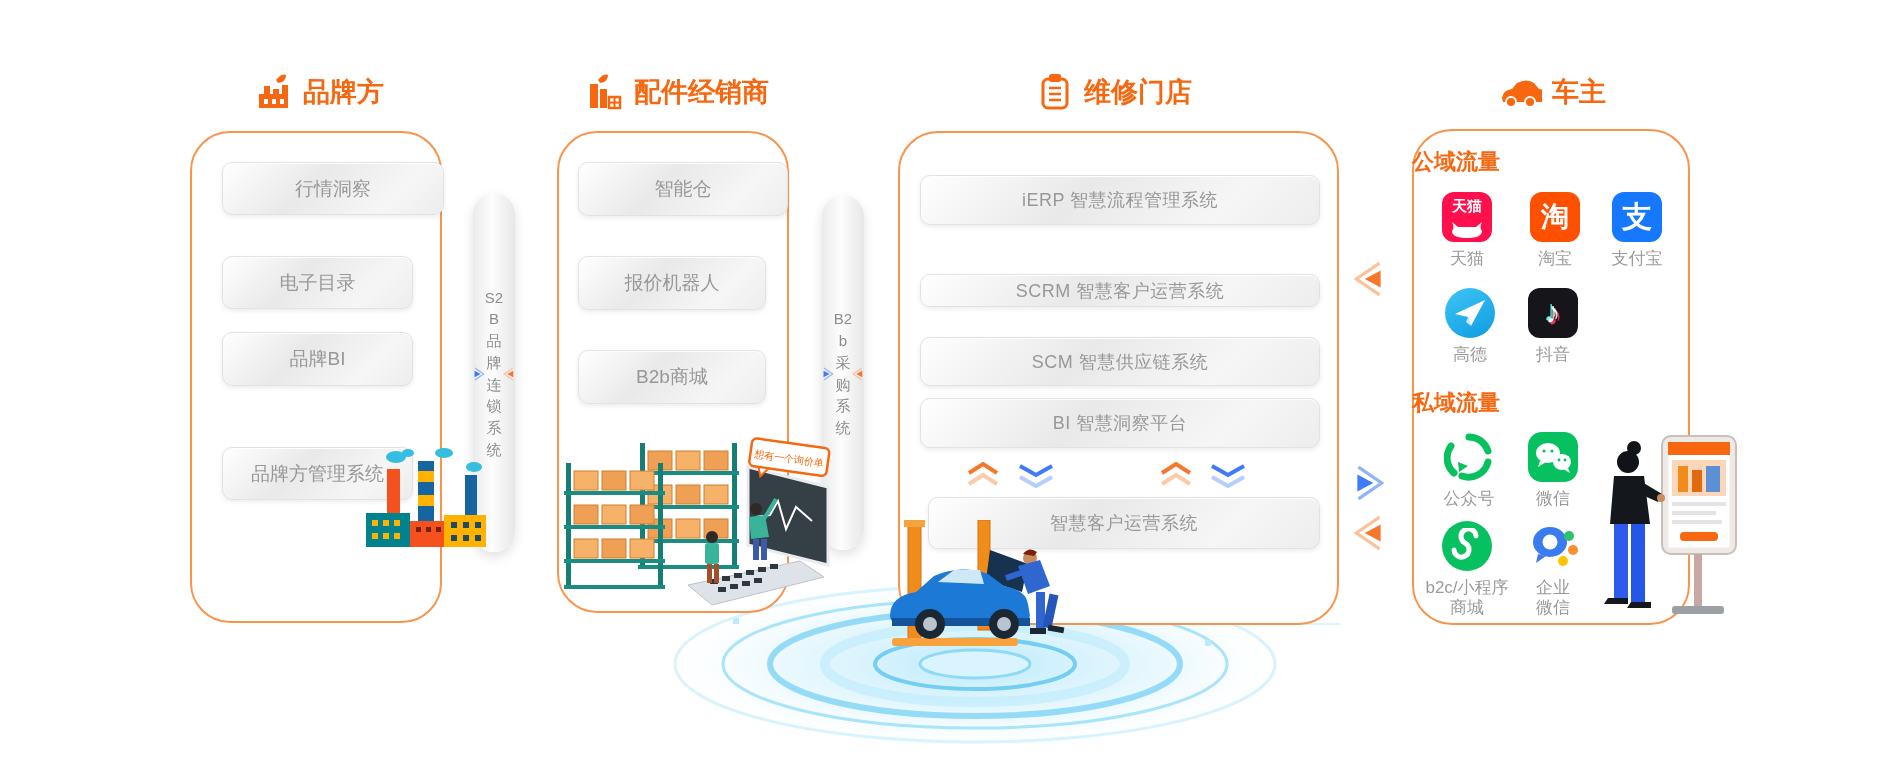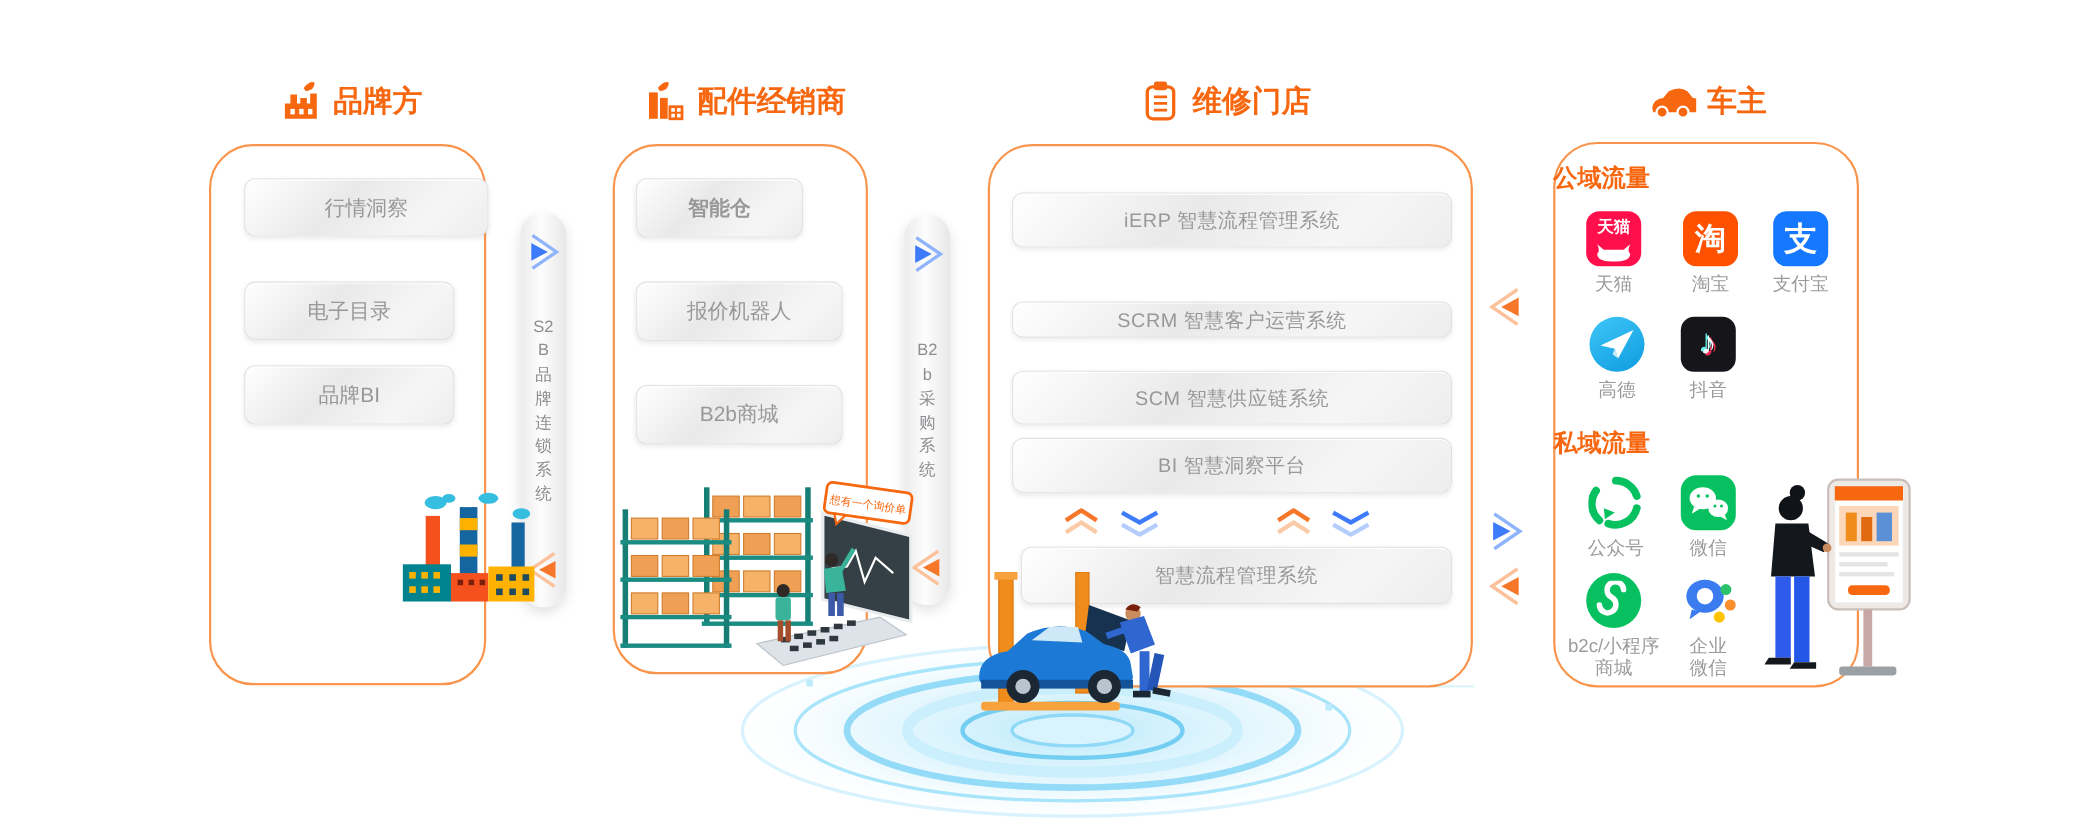--- a/index.html
+++ b/index.html
@@ -20,21 +20,21 @@
   .btn { position:absolute; z-index:2; display:flex; align-items:center; justify-content:center;
          border-radius:10px; border:1px solid #E2E2E2; color:#97989A; font-size:19px;
          background:linear-gradient(135deg,#ffffff 0%,#e9e9e9 40%,#f6f6f6 75%,#ededed 100%);
          box-shadow:0 2px 5px rgba(0,0,0,.08), inset 0 1px 0 #fff; }
   .btn.big { font-size:18px; letter-spacing:.5px; }
 
   
   .vbar { position:absolute; width:42px; border-radius:21px; z-index:2;
           background:linear-gradient(to right,#ebebec,#fdfdfd 45%,#e7e7e8);
           box-shadow:0 5px 12px rgba(0,0,0,.12);
-          display:flex; flex-direction:column; align-items:center;
+          display:flex; flex-direction:row; align-items:center;
           justify-content:space-between; padding:18px 0 16px 0; }
   .vbar-text { white-space:pre-line; text-align:center; color:#8C8D90;
                font-size:15px; line-height:1.45; }
 
   .chev { position:absolute; z-index:3; }
 
   
   .traffic-label { position:absolute; width:278px; text-align:left; color:#F7670F;
                    font-weight:bold; font-size:22px; z-index:2; }
   .app { position:absolute; width:86px; display:flex; flex-direction:column;
@@ -86,20 +86,21 @@
       <rect x="27" y="27" width="4" height="5" fill="#fff"></rect>
     </svg>
     <span>品牌方</span>
   </div>
 
   <div class="panel" style="left:190px; top:131px; width:252px; height:492px;"></div>
 
   <div class="btn" style="left:222px; top:162px; width:222px; height:53px;">行情洞察</div>
   <div class="btn" style="left:222px; top:256px; width:191px; height:53px;">电子目录</div>
   <div class="btn" style="left:222px; top:332px; width:191px; height:54px;">品牌BI</div>
+  <div class="btn" style="left:222px; top:447px; width:191px; height:53px;">品牌方管理系统</div>
 
   <svg class="illu" style="left:366px; top:447px;" width="120" height="100" viewBox="0 0 120 100">
     <ellipse cx="30" cy="10" rx="10" ry="6" fill="#35BEE0"></ellipse>
     <ellipse cx="42" cy="6" rx="6" ry="4" fill="#35BEE0"></ellipse>
     <ellipse cx="78" cy="6" rx="9" ry="5" fill="#35BEE0"></ellipse>
     <ellipse cx="108" cy="20" rx="8" ry="5" fill="#35BEE0"></ellipse>
     <rect x="21" y="22" width="13" height="60" fill="#F4511E"></rect>
     <rect x="52" y="14" width="16" height="68" fill="#1565A0"></rect>
     <rect x="52" y="24" width="16" height="11" fill="#FFB300"></rect>
     <rect x="52" y="48" width="16" height="11" fill="#FFB300"></rect>
@@ -150,21 +151,21 @@
       <rect x="16" y="17" width="7" height="19" fill="#F7670F"></rect>
       <rect x="25" y="25" width="11" height="11" fill="none" stroke="#F7670F" stroke-width="2.5"></rect>
       <line x1="30.5" y1="25" x2="30.5" y2="36" stroke="#F7670F" stroke-width="2"></line>
       <line x1="25" y1="30.5" x2="36" y2="30.5" stroke="#F7670F" stroke-width="2"></line>
     </svg>
     <span>配件经销商</span>
   </div>
 
   <div class="panel" style="left:557px; top:131px; width:232px; height:482px;"></div>
 
-  <div class="btn" style="left:578px; top:162px; width:152px; height:54px;font-weight:bold;">智能仓</div>
+  <div class="btn" style="left:578px; top:162px; width:210px; height:54px;">智能仓</div>
   <div class="btn" style="left:578px; top:256px; width:188px; height:54px;">报价机器人</div>
   <div class="btn" style="left:578px; top:350px; width:188px; height:54px;">B2b商城</div>
 
   <svg class="illu" style="left:560px; top:437px;" width="285" height="182" viewBox="0 0 285 182">
 
     <g>
       <rect x="80" y="6" width="5" height="124" fill="#177E75"></rect>
         <rect x="172" y="6" width="5" height="124" fill="#177E75"></rect>
       <rect x="78" y="34" width="101" height="4" fill="#1B8C82"></rect>
         <rect x="78" y="68" width="101" height="4" fill="#1B8C82"></rect>
@@ -276,21 +277,21 @@
   </svg>
   <svg class="chev" style="left:1158px; top:462px;" width="36" height="26" viewBox="0 0 36 26">
     <path d="M4 11 L18 2 L32 11" fill="none" stroke="#F7772A" stroke-width="4"></path>
     <path d="M4 22 L18 13 L32 22" fill="none" stroke="#FBCBA8" stroke-width="4"></path>
   </svg>
   <svg class="chev" style="left:1208px; top:462px;" width="40" height="26" viewBox="0 0 40 26">
     <path d="M4 4 L20 13 L36 4" fill="none" stroke="#3E7BFA" stroke-width="4"></path>
     <path d="M4 15 L20 24 L36 15" fill="none" stroke="#B4CDFD" stroke-width="4"></path>
   </svg>
 
-  <div class="btn big" style="left:928px; top:497px; width:392px; height:52px;">智慧流程管理系统</div>
+  <div class="btn big" style="left:928px; top:497px; width:392px; height:52px;">智慧客户运营系统</div>
 
   <svg class="illu" style="left:878px; top:520px;" width="205" height="140" viewBox="0 0 205 140">
     <rect x="30" y="6" width="13" height="114" fill="#F08C1C" stroke="#D9730E"></rect>
     <rect x="26" y="0" width="21" height="7" fill="#F7A23C"></rect>
     <rect x="100" y="0" width="12" height="110" fill="#F08C1C" stroke="#D9730E"></rect>
     <rect x="14" y="118" width="126" height="8" rx="3" fill="#F7A23C"></rect>
     <polygon points="112,30 150,44 144,72 108,60" fill="#16324F"></polygon>
     <path d="M12,96 q0,-20 26,-24 l18,-16 q26,-12 54,-2 l16,12 q22,4 24,18 l2,12 q-2,8 -10,8 h-122 q-8,-2 -8,-8 z" fill="#1D79D6"></path>
     <polygon points="60,62 76,50 102,50 106,64" fill="#CFE8F7"></polygon>
     <rect x="14" y="98" width="138" height="8" fill="#14529A"></rect>

